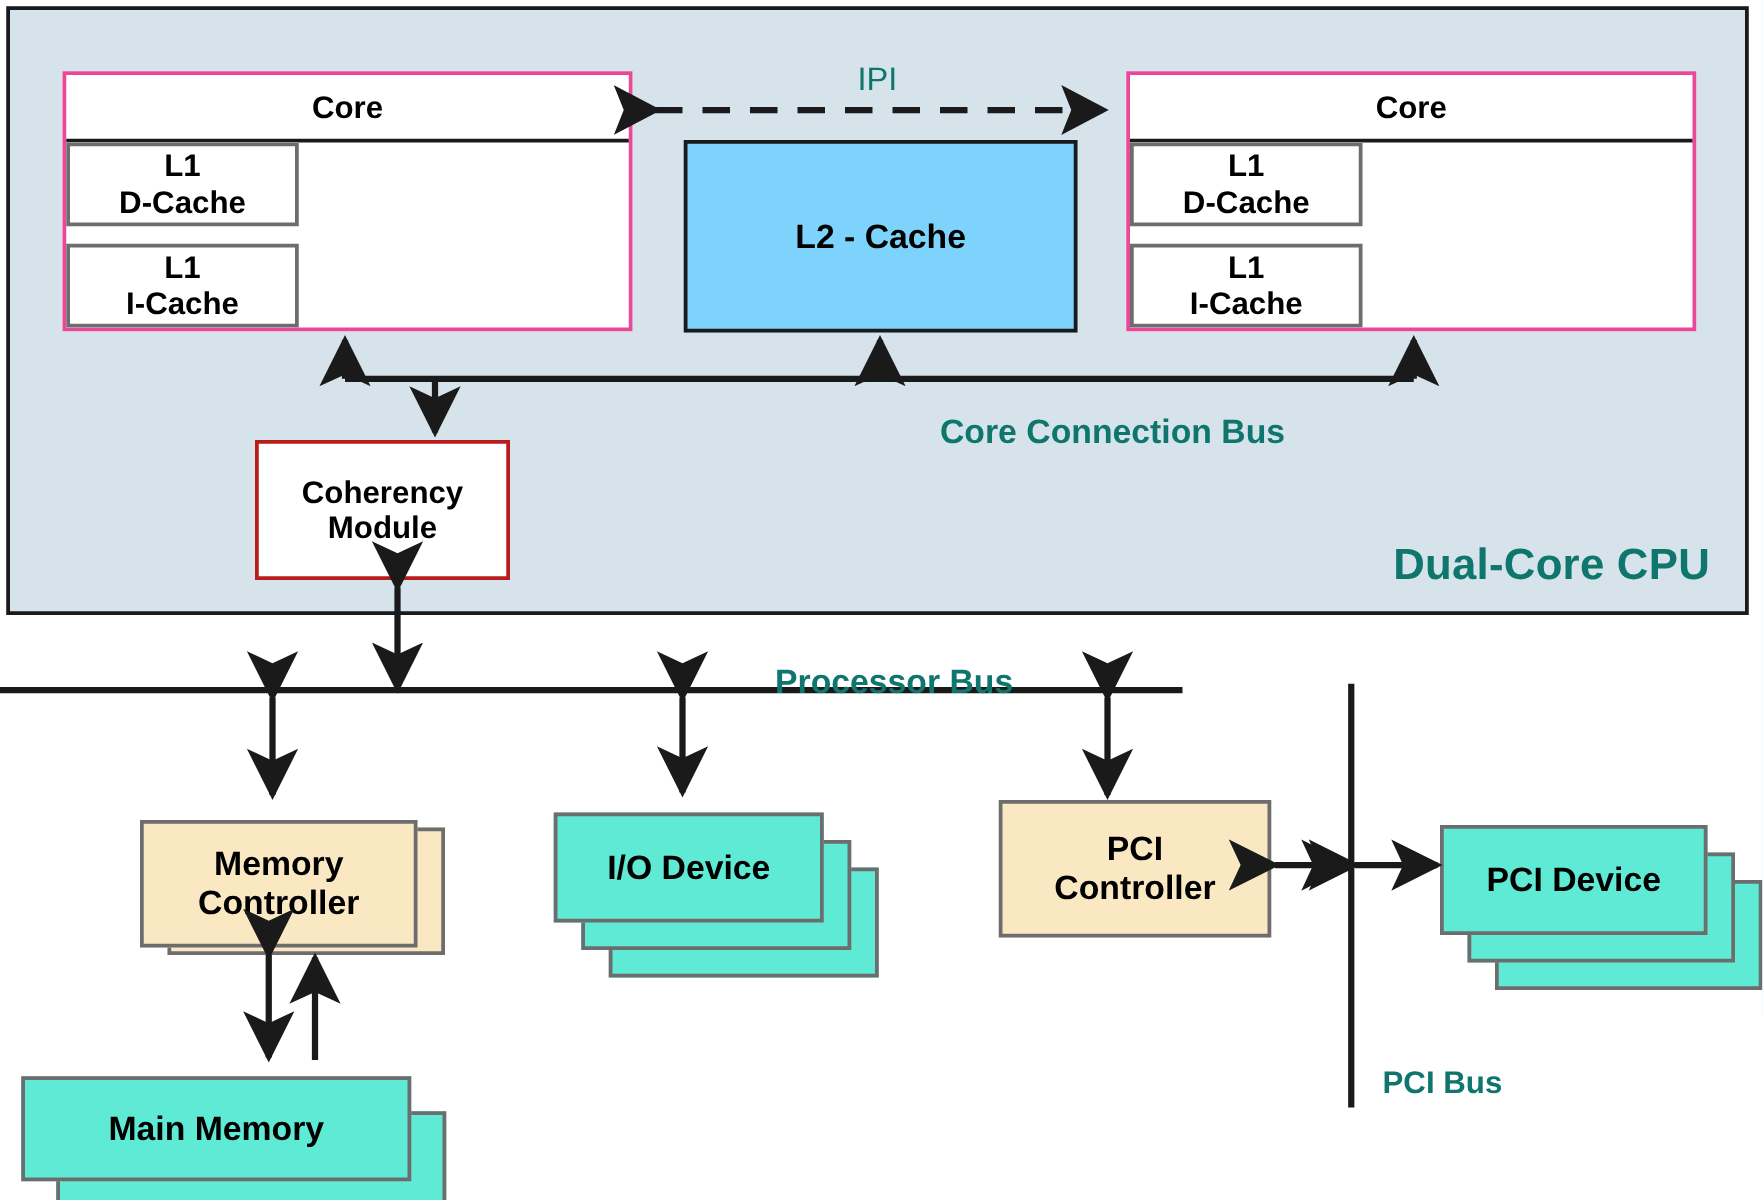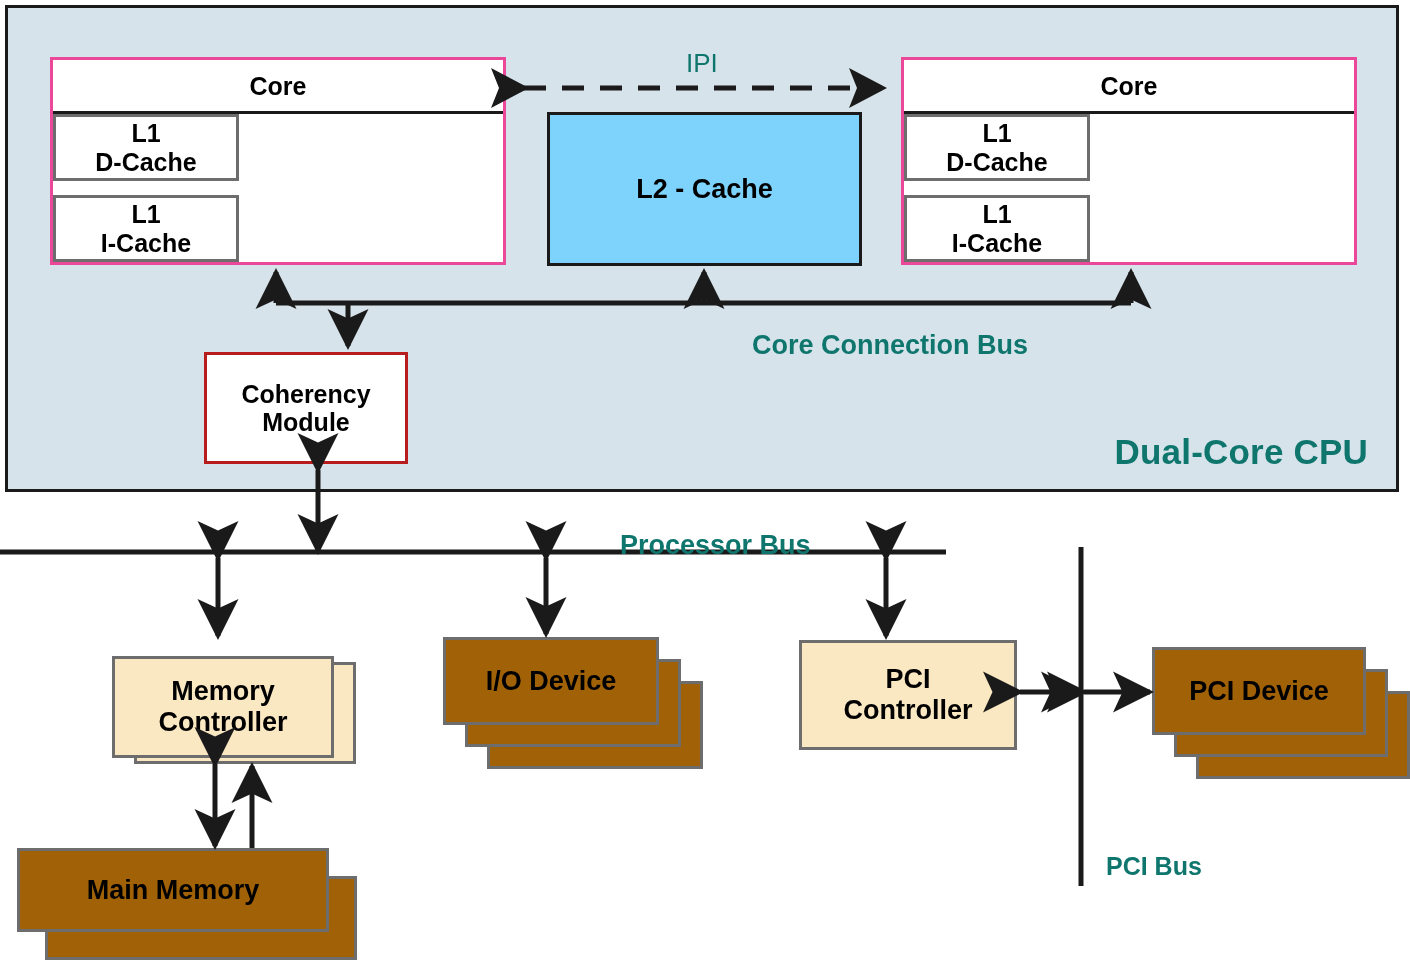--- a/index.html
+++ b/index.html
@@ -133,21 +133,21 @@
     display: flex;
     align-items: center;
     justify-content: center;
     text-align: center;
     font-size: 27px;
     font-weight: bold;
     line-height: 1.14;
     color: #000;
   }
   .tan  { background: #fae8c2; }
-  .taupe{ background: #a16207; }
+  .taupe{ background: #5eead4; margin-top: 13px; }
 
   
   #lbl-ipi            { left: 686px; top: 36px;  font-size: 26px; font-weight: normal; }
   #lbl-core-conn-bus  { left: 752px; top: 318px; font-size: 27px; font-weight: bold; }
   #lbl-processor-bus  { left: 620px; top: 518px; font-size: 27px; font-weight: bold; }
   #lbl-pci-bus        { left: 1106px; top: 840px; font-size: 25px; font-weight: bold; }
 
   svg.ov { position: absolute; left: 0; top: 0; width: 1410px; height: 960px; overflow: visible; pointer-events: none; }
 </style>
 </head>

